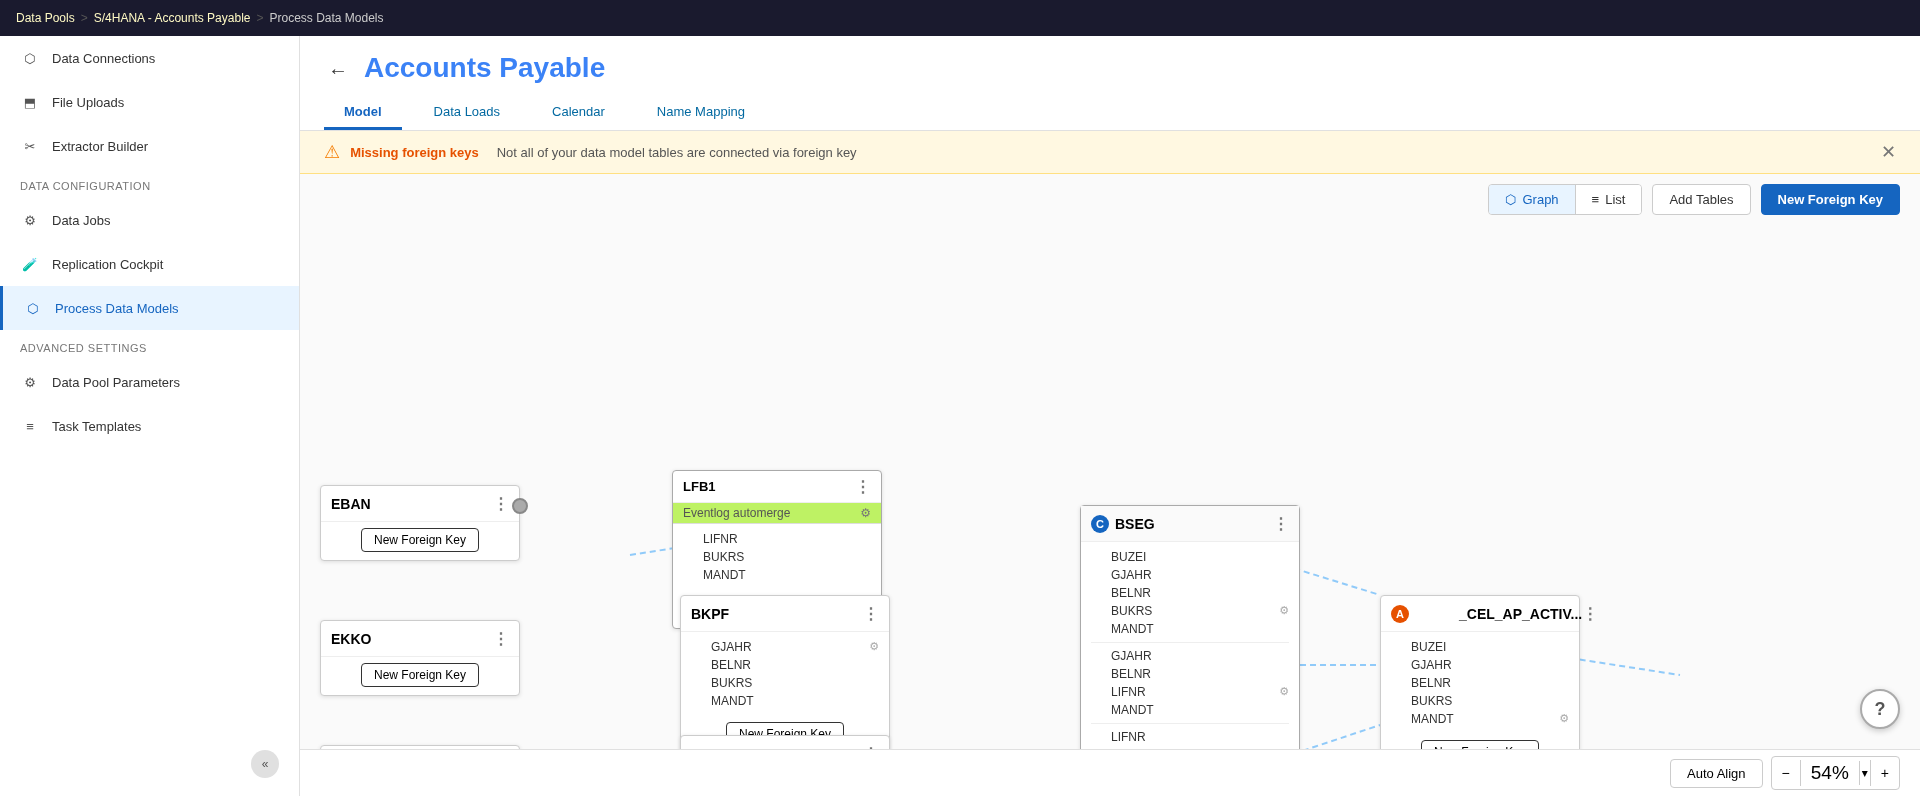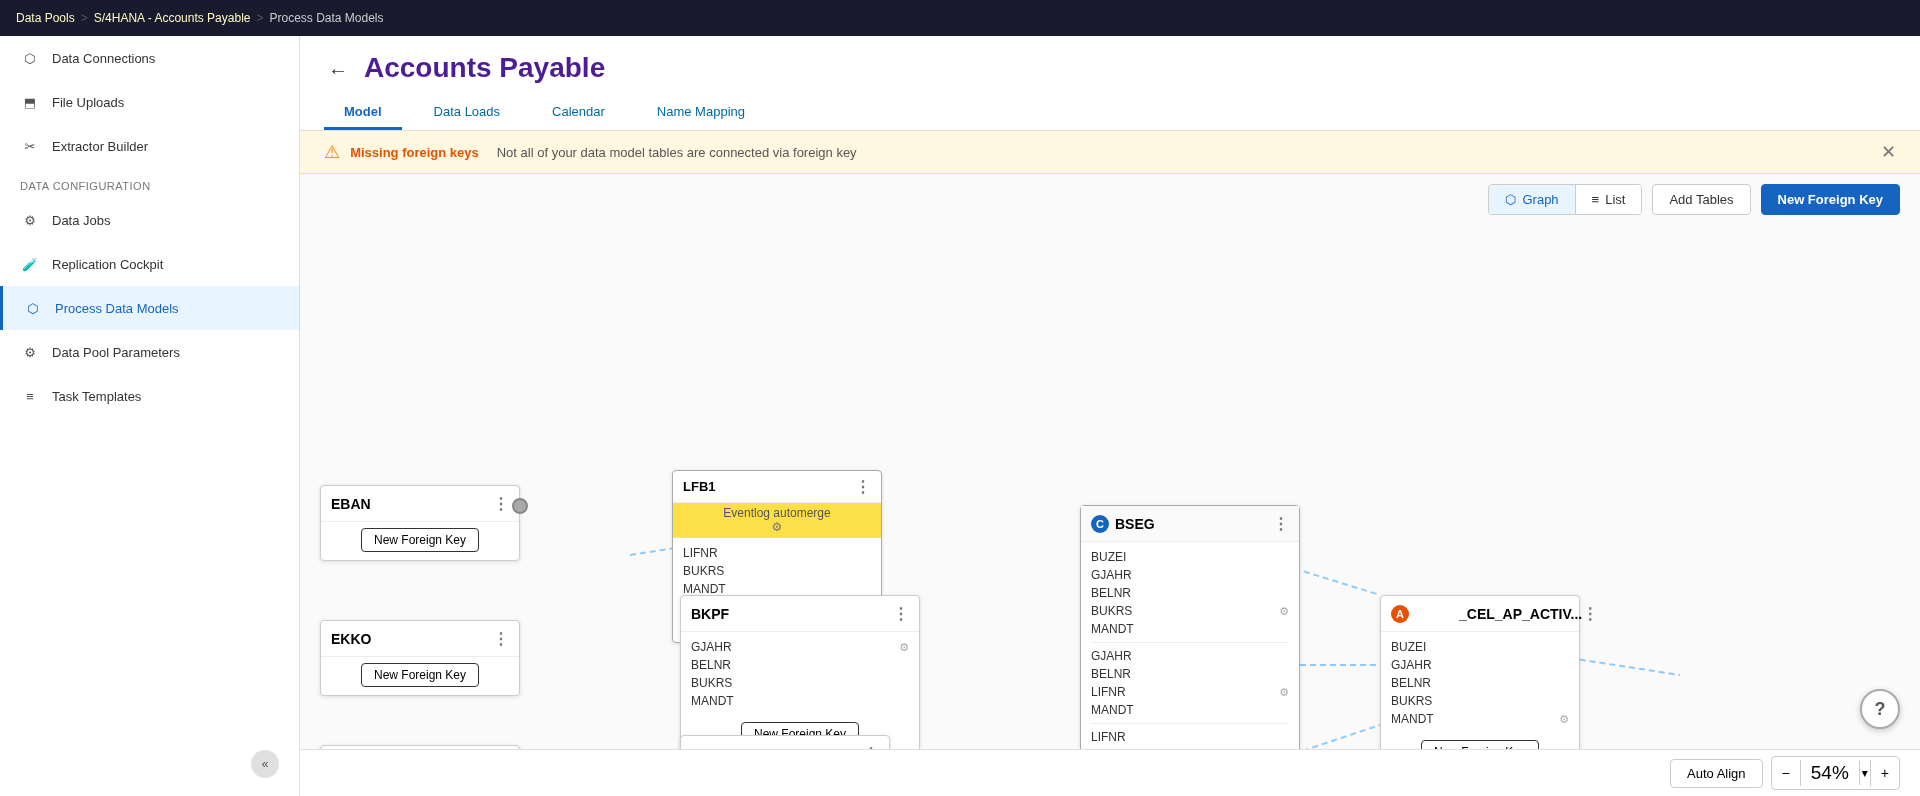--- a/index.html
+++ b/index.html
@@ -25,21 +25,21 @@
     .sidebar-collapse-btn { width: 28px; height: 28px; border-radius: 50%; background: #e0e0e0; border: none; cursor: pointer; display: flex; align-items: center; justify-content: center; margin: 8px 20px; font-size: 12px; color: #555; align-self: flex-end; }
     .sidebar-bottom { margin-top: auto; padding: 10px 0; display: flex; justify-content: flex-end; }
 
     
     .content { flex: 1; display: flex; flex-direction: column; overflow: hidden; background: #fafafa; }
 
     
     .page-header { background: #fff; padding: 16px 24px 0; border-bottom: 1px solid #e0e0e0; }
     .page-title-row { display: flex; align-items: center; gap: 12px; margin-bottom: 12px; }
     .back-btn { background: none; border: none; cursor: pointer; font-size: 20px; color: #333; padding: 4px; }
-    .page-title { font-size: 28px; font-weight: 700; color: #4c1d95; }
+    .page-title { font-size: 28px; font-weight: 700; color: #3b82f6; }
 
     
     .tabs { display: flex; gap: 12px; }
     .tab { padding: 8px 20px; cursor: pointer; font-size: 13px; color: #0369a1; border-bottom: 3px solid transparent; }
     .tab.active { color: #1565c0; border-bottom-color: #1565c0; font-weight: 600; }
 
     
     .alert-bar { background: #fff8e1; border-bottom: 1px solid #ffe082; padding: 10px 24px; display: flex; align-items: center; gap: 10px; }
     .alert-icon { color: #f57c00; font-size: 18px; }
     .alert-title { font-weight: 700; color: #e65100; margin-right: 8px; }
@@ -60,33 +60,33 @@
     .canvas-inner { position: absolute; top: 0; left: 0; width: 100%; height: 100%; overflow: auto; }
 
     
     .diagram { position: relative; width: 1400px; height: 600px; }
 
     
     .table-card { position: absolute; background: #fff; border: 1px solid #ccc; border-radius: 4px; box-shadow: 0 1px 4px rgba(0,0,0,0.12); min-width: 160px; }
     .table-card-header { display: flex; align-items: center; justify-content: space-between; padding: 8px 10px; font-weight: 700; font-size: 14px; border-bottom: 1px solid #eee; }
     .table-card-header .menu-dots { cursor: pointer; color: #777; font-size: 16px; }
     .table-card-body { padding: 6px 10px; font-size: 12px; color: #333; }
-    .table-card-body .field { padding: 2px 0; display: flex; align-items: flex-end; justify-content: space-between; gap: 8px; }
+    .table-card-body .field { padding: 2px 0; display: flex; align-items: flex-start; justify-content: space-between; gap: 8px; margin-left: 20px; }
     .table-card-body .field .gear { color: #aaa; font-size: 11px; cursor: pointer; }
     .table-card-footer { padding: 6px 10px 8px; display: flex; justify-content: center; }
     .new-fk-btn { border: 1px solid #333; background: #fff; border-radius: 4px; padding: 4px 12px; font-size: 12px; cursor: pointer; }
 
     .table-card.bseg-card { border: 1px solid #aaa; }
     .table-card.bseg-card .bseg-badge { background: #1565c0; color: #fff; border-radius: 50%; width: 18px; height: 18px; display: flex; align-items: center; justify-content: center; font-size: 11px; font-weight: 700; margin-right: 6px; }
     .table-card.cel-card .cel-badge { background: #e65100; color: #fff; border-radius: 50%; width: 18px; height: 18px; display: flex; align-items: center; justify-content: center; font-size: 11px; font-weight: 700; margin-right: 6px; }
 
     
     .lfb1-card { border: 1px solid #aaa; }
     .lfb1-header { display: flex; align-items: center; justify-content: space-between; padding: 6px 10px; font-weight: 700; font-size: 13px; }
-    .lfb1-subheader { background: #fde047; font-size: 12px; padding: 3px 10px; color: #555; border-bottom: 1px solid #ddd; display: flex; align-items: center; justify-content: space-between; flex-direction: column; }
+    .lfb1-subheader { background: #bef264; font-size: 12px; padding: 3px 10px; color: #555; border-bottom: 1px solid #ddd; display: flex; align-items: center; justify-content: space-between; }
 
     
     .bottom-bar { display: flex; align-items: center; justify-content: flex-end; padding: 6px 20px; background: #fff; border-top: 1px solid #e0e0e0; gap: 8px; }
     .auto-align-btn { padding: 6px 16px; border: 1px solid #ccc; border-radius: 4px; background: #fff; cursor: pointer; font-size: 13px; }
     .zoom-controls { display: flex; align-items: center; border: 1px solid #ccc; border-radius: 4px; overflow: hidden; }
     .zoom-btn { padding: 5px 10px; background: #fff; border: none; border-right: 1px solid #ccc; cursor: pointer; font-size: 14px; }
     .zoom-btn:last-child { border-right: none; border-left: 1px solid #ccc; }
     .zoom-val { padding: 5px 10px; font-size: 19px; background: #fff; border: none; min-width: 50px; text-align: center; }
     .zoom-dropdown { padding: 5px 2px; background: #fff; border: none; border-left: 1px solid #ccc; cursor: pointer; font-size: 12px; }
 
@@ -134,20 +134,21 @@
     </div>
     <div class="sidebar-item">
       <span class="icon">🧪</span>
       <span>Replication Cockpit</span>
     </div>
     <div class="sidebar-item active">
       <span class="icon">⬡</span>
       <span>Process Data Models</span>
     </div>
 
+    <div class="sidebar-section-label">Advanced Settings</div>
     <div class="sidebar-item">
       <span class="icon">⚙</span>
       <span>Data Pool Parameters</span>
     </div>
     <div class="sidebar-item">
       <span class="icon">≡</span>
       <span>Task Templates</span>
     </div>
 
     <div class="sidebar-bottom">
@@ -256,21 +257,21 @@
               </div>
               <div class="field">
                 <span>MANDT</span>
               </div>
             </div>
             <div class="table-card-footer">
               <button class="new-fk-btn">New Foreign Key</button>
             </div>
           </div>
 
-          <div class="table-card" style="left:380px; top:370px; width:240px;">
+          <div class="table-card" style="left:380px; top:370px; width:210px;">
             <div class="table-card-header">
               <span>BKPF</span>
               <span class="menu-dots">⋮</span>
             </div>
             <div class="table-card-body">
               <div class="field">
                 <span>GJAHR</span>
                 <span class="gear">⚙</span>
               </div>
               <div class="field">

